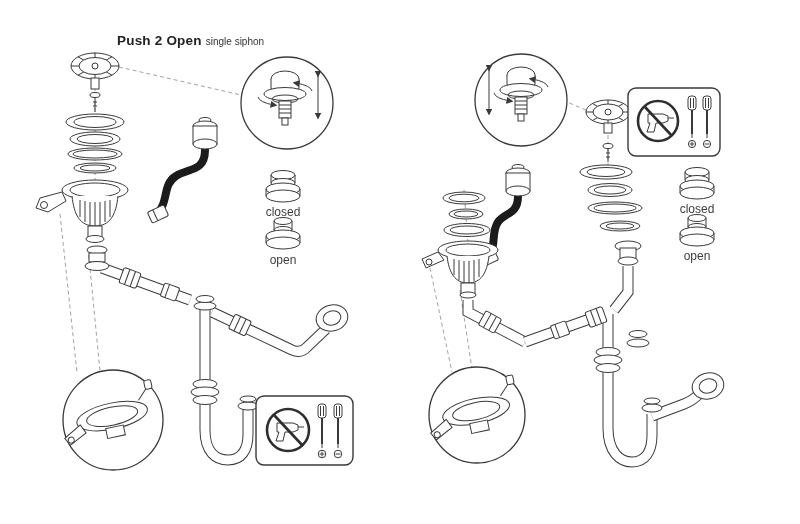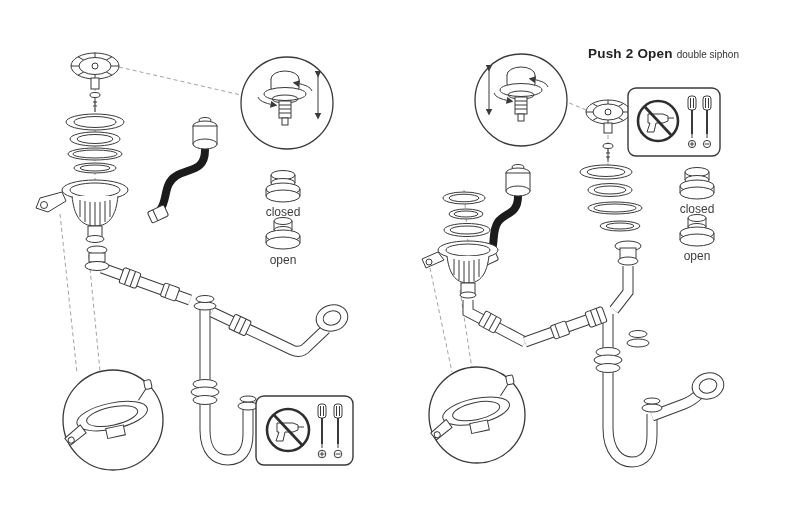--- a/index.html
+++ b/index.html
@@ -420,22 +420,22 @@
       <line class="ln" x1="305.5" y1="98" x2="305.5" y2="108"></line>
           <line class="ln" x1="308.5" y1="98" x2="308.5" y2="108"></line>
       <line class="ln" x1="307" y1="110" x2="307" y2="134" style="stroke-width:2"></line>
       <line class="ln" x1="307" y1="134" x2="307" y2="138"></line>
       <circle class="ln" cx="307" cy="144" r="3.6"></circle>
       <line class="ln" x1="304.7" y1="144" x2="309.3" y2="144"></line>
     </g>
   </g>
 </svg>
 
-<div class="title" style="left:588px;top:44px">
-  <span class="t-main">Push 2 Open</span><span class="t-sub">double siphon</span>
+<div class="title" style="left:117px;top:31px">
+  <span class="t-main">Push 2 Open</span><span class="t-sub">single siphon</span>
 </div>
 
 <div class="state-label" style="left:283px;top:205px">closed</div>
 <div class="state-label" style="left:283px;top:253px">open</div>
 <div class="state-label" style="left:697px;top:202px">closed</div>
 <div class="state-label" style="left:697px;top:249px">open</div>
 
 </div>
 
 </body></html>

